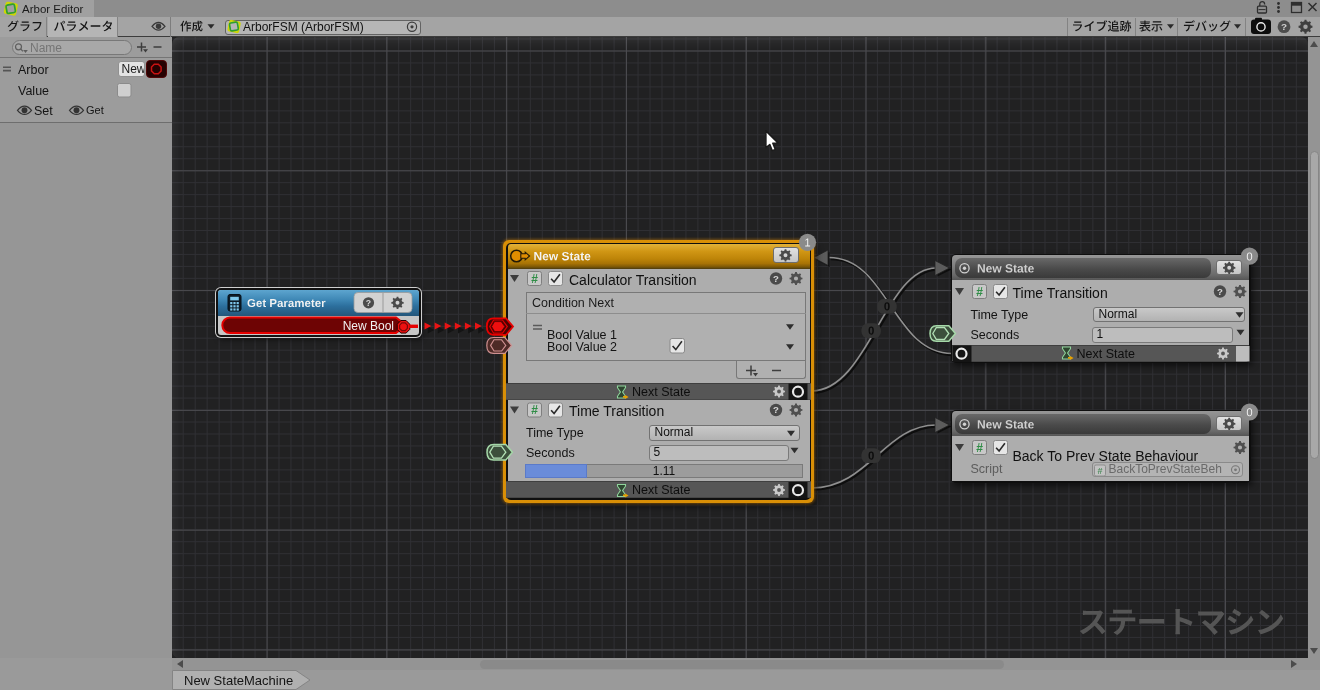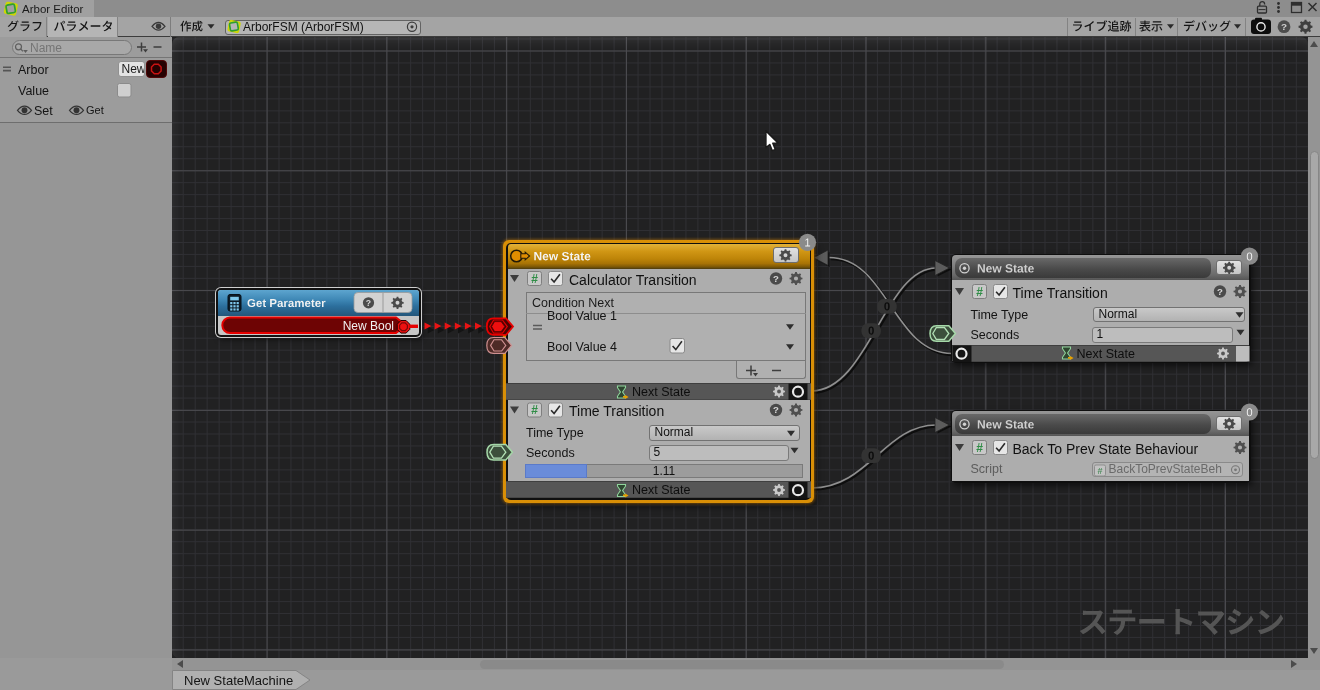--- a/index.html
+++ b/index.html
@@ -198,22 +198,22 @@
  <svg class="abs" style="left:0;top:0" width="311" height="30">
       <path d="M36.3 20.3 32.7 13.9Q32.8 14.9 32.8 15.4V20.3H31.3V12.0H33.3L36.9 18.5Q36.8 17.6 36.8 16.8V12.0H38.4V20.3ZM42.6 20.4Q41.2 20.4 40.4 19.6Q39.6 18.7 39.6 17.1Q39.6 15.5 40.4 14.7Q41.2 13.8 42.6 13.8Q44.0 13.8 44.7 14.7Q45.4 15.7 45.4 17.4V17.4H41.4Q41.4 18.4 41.7 18.8Q42.0 19.3 42.7 19.3Q43.6 19.3 43.8 18.6L45.3 18.7Q44.7 20.4 42.6 20.4ZM42.6 14.9Q42.0 14.9 41.7 15.3Q41.4 15.7 41.4 16.4H43.8Q43.8 15.6 43.5 15.3Q43.1 14.9 42.6 14.9ZM53.5 20.3H51.8L50.8 16.4Q50.7 16.2 50.5 15.1L50.2 16.4L49.2 20.3H47.4L45.8 14.0H47.4L48.4 18.8L48.5 18.4L48.6 17.7L49.6 14.0H51.4L52.4 17.7Q52.4 18.0 52.6 18.8L52.8 18.0L53.7 14.0H55.2ZM66.0 17.9Q66.0 19.1 65.1 19.8Q64.2 20.4 62.5 20.4Q60.9 20.4 60.0 19.9Q59.1 19.3 58.9 18.1L60.5 17.9Q60.7 18.5 61.2 18.8Q61.7 19.1 62.6 19.1Q64.4 19.1 64.4 18.0Q64.4 17.7 64.2 17.4Q63.9 17.2 63.6 17.1Q63.2 16.9 62.1 16.7Q61.2 16.5 60.8 16.3Q60.5 16.2 60.2 16.0Q59.9 15.9 59.7 15.6Q59.5 15.3 59.4 15.0Q59.2 14.7 59.2 14.2Q59.2 13.1 60.1 12.5Q60.9 11.9 62.5 11.9Q64.1 11.9 64.8 12.4Q65.6 12.9 65.8 14.0L64.2 14.2Q64.0 13.7 63.6 13.4Q63.2 13.1 62.5 13.1Q60.9 13.1 60.9 14.1Q60.9 14.5 61.1 14.7Q61.3 14.9 61.6 15.0Q61.9 15.1 62.9 15.4Q64.1 15.6 64.6 15.8Q65.1 16.0 65.4 16.3Q65.7 16.6 65.9 17.0Q66.0 17.4 66.0 17.9ZM69.0 20.4Q68.2 20.4 67.9 20.0Q67.5 19.6 67.5 18.8V15.1H66.7V14.0H67.5L68.1 12.5H69.1V14.0H70.3V15.1H69.1V18.4Q69.1 18.8 69.3 19.0Q69.4 19.3 69.8 19.3Q70.0 19.3 70.4 19.2V20.2Q69.8 20.4 69.0 20.4ZM72.8 20.4Q71.9 20.4 71.4 19.9Q70.9 19.4 70.9 18.5Q70.9 17.5 71.5 17.0Q72.1 16.5 73.4 16.5L74.7 16.5V16.1Q74.7 15.5 74.5 15.2Q74.3 14.9 73.8 14.9Q73.3 14.9 73.1 15.1Q72.9 15.3 72.9 15.8L71.1 15.7Q71.3 14.8 72.0 14.3Q72.7 13.8 73.9 13.8Q75.1 13.8 75.7 14.4Q76.4 15.0 76.4 16.1V18.4Q76.4 19.0 76.5 19.2Q76.6 19.4 76.9 19.4Q77.1 19.4 77.3 19.3V20.2Q77.1 20.3 77.0 20.3Q76.9 20.3 76.8 20.3Q76.6 20.3 76.5 20.4Q76.4 20.4 76.2 20.4Q75.6 20.4 75.3 20.1Q75.0 19.8 74.9 19.2H74.9Q74.2 20.4 72.8 20.4ZM74.7 17.4 73.9 17.4Q73.3 17.4 73.1 17.5Q72.8 17.6 72.7 17.8Q72.6 18.0 72.6 18.4Q72.6 18.8 72.8 19.0Q73.0 19.3 73.3 19.3Q73.7 19.3 74.0 19.1Q74.4 18.8 74.5 18.5Q74.7 18.1 74.7 17.7ZM79.6 20.4Q78.9 20.4 78.5 20.0Q78.1 19.6 78.1 18.8V15.1H77.3V14.0H78.2L78.7 12.5H79.8V14.0H81.0V15.1H79.8V18.4Q79.8 18.8 79.9 19.0Q80.1 19.3 80.5 19.3Q80.7 19.3 81.0 19.2V20.2Q80.4 20.4 79.6 20.4ZM84.6 20.4Q83.2 20.4 82.4 19.6Q81.6 18.7 81.6 17.1Q81.6 15.5 82.4 14.7Q83.2 13.8 84.6 13.8Q86.0 13.8 86.7 14.7Q87.4 15.7 87.4 17.4V17.4H83.4Q83.4 18.4 83.7 18.8Q84.1 19.3 84.7 19.3Q85.6 19.3 85.8 18.6L87.3 18.7Q86.7 20.4 84.6 20.4ZM84.6 14.9Q84.0 14.9 83.7 15.3Q83.4 15.7 83.4 16.4H85.8Q85.8 15.6 85.5 15.3Q85.2 14.9 84.6 14.9Z" fill="#f4f4f4"></path>
     </svg>
  <div class="abs" style="left:4.5px;top:29px;width:302px;height:229px;background:#adadad"></div>
  <div class="gearbtn" style="left:269.5px;top:7.5px;width:26px;height:15.5px"></div>
 
  <div class="btitle" style="left:66px;top:32px">Calculator Transition</div>
  <div class="abs" style="left:23px;top:52.5px;width:280px;height:69px;background:#b0b0b0;border:1px solid #787878"></div>
  <div class="abs" style="left:29px;top:56px;font-size:12.5px;color:#1a1a1a">Condition Next</div>
  <div class="abs" style="left:23px;top:73px;width:280px;height:1px;background:#8d8d8d"></div>
- <div class="rowlabel" style="left:44px;top:69px">Bool Value 1</div>
- <div class="rowlabel" style="left:44px;top:100.5px">Bool Value 4</div>
+ <div class="rowlabel" style="left:44px;top:88px">Bool Value 1</div>
+ <div class="rowlabel" style="left:44px;top:100.5px">Bool Value 2</div>
  <div class="abs" style="left:233px;top:121.5px;width:70px;height:18px;background:#b0b0b0;border:1px solid #787878;border-top:none;border-radius:0 0 3px 3px"></div>
 
  <div class="nextbar" style="top:143px"></div>
  <div class="abs" style="left:129px;top:145px;font-size:12.5px;color:#0d0d0d">Next State</div>
 
  <div class="btitle" style="left:66px;top:163.5px">Time Transition</div>
  <div class="rowlabel" style="left:23px;top:186.5px">Time Type</div>
  <div class="dd" style="left:145.5px;top:185.5px;width:151.5px;height:15.5px">Normal</div>
  <div class="rowlabel" style="left:23px;top:206.5px">Seconds</div>
  <div class="tf" style="left:145.5px;top:205.5px;width:140px;height:15.5px">5</div>
@@ -320,21 +320,21 @@
 <div class="node" style="left:950.5px;top:409.5px;width:300px;height:73px;z-index:10">
  <div class="abs" style="left:0;top:0;width:300px;height:73px;background:#0e0e0e;border-radius:5px;box-shadow:2px 3px 6px rgba(0,0,0,0.55)"></div>
  <div class="abs" style="left:1.5px;top:1.5px;width:297px;height:25px;border-radius:4px 4px 0 0;background:linear-gradient(#969696,#828282 40%,#6a6a6a 80%,#555 100%)"></div>
  <div class="abs" style="left:4px;top:4px;width:256px;height:20.5px;border-radius:7px;background:linear-gradient(#686868,#4a4a4a 55%,#3a3a3a 100%)"></div>
  <svg class="abs" style="left:0;top:0" width="300" height="28">
       <path d="M31.8 18.5 28.2 12.1Q28.3 13.1 28.3 13.6V18.5H26.8V10.2H28.8L32.4 16.7Q32.3 15.8 32.3 15.0V10.2H33.9V18.5ZM38.1 18.6Q36.7 18.6 35.9 17.8Q35.1 16.9 35.1 15.3Q35.1 13.7 35.9 12.9Q36.7 12.0 38.1 12.0Q39.5 12.0 40.2 12.9Q40.9 13.9 40.9 15.6V15.6H36.9Q36.9 16.6 37.2 17.0Q37.5 17.5 38.2 17.5Q39.1 17.5 39.3 16.8L40.8 16.9Q40.2 18.6 38.1 18.6ZM38.1 13.1Q37.5 13.1 37.2 13.5Q36.9 13.9 36.9 14.6H39.3Q39.3 13.8 39.0 13.5Q38.6 13.1 38.1 13.1ZM49.0 18.5H47.3L46.3 14.6Q46.2 14.4 46.0 13.3L45.7 14.6L44.7 18.5H42.9L41.3 12.2H42.9L43.9 17.0L44.0 16.6L44.1 15.9L45.1 12.2H46.9L47.9 15.9Q47.9 16.2 48.1 17.0L48.3 16.2L49.2 12.2H50.7ZM61.5 16.1Q61.5 17.3 60.6 18.0Q59.7 18.6 58.0 18.6Q56.4 18.6 55.5 18.1Q54.6 17.5 54.4 16.3L56.0 16.1Q56.2 16.7 56.7 17.0Q57.2 17.3 58.1 17.3Q59.9 17.3 59.9 16.2Q59.9 15.9 59.7 15.6Q59.4 15.4 59.1 15.3Q58.7 15.1 57.6 14.9Q56.7 14.7 56.3 14.5Q56.0 14.4 55.7 14.2Q55.4 14.1 55.2 13.8Q55.0 13.5 54.9 13.2Q54.7 12.9 54.7 12.4Q54.7 11.3 55.6 10.7Q56.4 10.1 58.0 10.1Q59.6 10.1 60.3 10.6Q61.1 11.1 61.3 12.2L59.7 12.4Q59.5 11.9 59.1 11.6Q58.7 11.3 58.0 11.3Q56.4 11.3 56.4 12.3Q56.4 12.7 56.6 12.9Q56.8 13.1 57.1 13.2Q57.4 13.3 58.4 13.6Q59.6 13.8 60.1 14.0Q60.6 14.2 60.9 14.5Q61.2 14.8 61.4 15.2Q61.5 15.6 61.5 16.1ZM64.5 18.6Q63.7 18.6 63.4 18.2Q63.0 17.8 63.0 17.0V13.3H62.2V12.2H63.0L63.6 10.7H64.6V12.2H65.8V13.3H64.6V16.6Q64.6 17.0 64.8 17.2Q64.9 17.5 65.3 17.5Q65.5 17.5 65.9 17.4V18.4Q65.3 18.6 64.5 18.6ZM68.3 18.6Q67.4 18.6 66.9 18.1Q66.4 17.6 66.4 16.7Q66.4 15.7 67.0 15.2Q67.6 14.7 68.9 14.7L70.2 14.7V14.3Q70.2 13.7 70.0 13.4Q69.8 13.1 69.3 13.1Q68.8 13.1 68.6 13.3Q68.4 13.5 68.4 14.0L66.6 13.9Q66.8 13.0 67.5 12.5Q68.2 12.0 69.4 12.0Q70.6 12.0 71.2 12.6Q71.9 13.2 71.9 14.3V16.6Q71.9 17.2 72.0 17.4Q72.1 17.6 72.4 17.6Q72.6 17.6 72.8 17.5V18.4Q72.6 18.5 72.5 18.5Q72.4 18.5 72.3 18.5Q72.1 18.5 72.0 18.6Q71.9 18.6 71.7 18.6Q71.1 18.6 70.8 18.3Q70.5 18.0 70.4 17.4H70.4Q69.7 18.6 68.3 18.6ZM70.2 15.6 69.4 15.6Q68.8 15.6 68.6 15.7Q68.3 15.8 68.2 16.0Q68.1 16.2 68.1 16.6Q68.1 17.0 68.3 17.2Q68.5 17.5 68.8 17.5Q69.2 17.5 69.5 17.3Q69.9 17.0 70.0 16.7Q70.2 16.3 70.2 15.9ZM75.1 18.6Q74.4 18.6 74.0 18.2Q73.6 17.8 73.6 17.0V13.3H72.8V12.2H73.7L74.2 10.7H75.3V12.2H76.5V13.3H75.3V16.6Q75.3 17.0 75.4 17.2Q75.6 17.5 76.0 17.5Q76.2 17.5 76.5 17.4V18.4Q75.9 18.6 75.1 18.6ZM80.1 18.6Q78.7 18.6 77.9 17.8Q77.1 16.9 77.1 15.3Q77.1 13.7 77.9 12.9Q78.7 12.0 80.1 12.0Q81.5 12.0 82.2 12.9Q82.9 13.9 82.9 15.6V15.6H78.9Q78.9 16.6 79.2 17.0Q79.6 17.5 80.2 17.5Q81.1 17.5 81.3 16.8L82.8 16.9Q82.2 18.6 80.1 18.6ZM80.1 13.1Q79.5 13.1 79.2 13.5Q78.9 13.9 78.9 14.6H81.3Q81.3 13.8 81.0 13.5Q80.7 13.1 80.1 13.1Z" fill="#cfcfcf"></path>
     </svg>
  <div class="gearbtn" style="left:265.5px;top:6px;width:25.5px;height:15.5px"></div>
  <div class="abs" style="left:1.5px;top:26.5px;width:297px;height:45px;background:#adadad"></div>
 
- <div class="btitle" style="left:62px;top:31px">Back To Prev State Behaviour</div>
+ <div class="btitle" style="left:62px;top:38px">Back To Prev State Behaviour</div>
  <div class="abs" style="left:20px;top:52.5px;font-size:12.5px;color:#5c5c5c">Script</div>
  <div class="abs" style="left:141px;top:52px;width:151px;height:15.5px;background:#b4b4b4;border:1px solid #8a8a8a;border-radius:3px;font-size:12px;color:#6a6a6a;padding-left:16px;line-height:13.5px;overflow:hidden;white-space:nowrap">BackToPrevStateBeh</div>
  <svg class="abs" style="left:0;top:0" width="300" height="73">
   <circle cx="13.5" cy="14.3" r="4.6" fill="none" stroke="#d2d2d2" stroke-width="1.3"></circle>
   <circle cx="13.5" cy="14.3" r="1.7" fill="#d2d2d2"></circle>
   <path d="M277.37,7.66 L279.03,7.66 L279.25,9.08 L280.79,9.72 L281.96,8.87 L283.13,10.04 L282.28,11.21 L282.92,12.75 L284.34,12.97 L284.34,14.63 L282.92,14.85 L282.28,16.39 L283.13,17.56 L281.96,18.73 L280.79,17.88 L279.25,18.52 L279.03,19.94 L277.37,19.94 L277.15,18.52 L275.61,17.88 L274.44,18.73 L273.27,17.56 L274.12,16.39 L273.48,14.85 L272.06,14.63 L272.06,12.97 L273.48,12.75 L274.12,11.21 L273.27,10.04 L274.44,8.87 L275.61,9.72 L277.15,9.08 Z M276.22,13.80 A1.98,1.98 0 1,0 280.18,13.80 A1.98,1.98 0 1,0 276.22,13.80 Z" fill="#4a4a4a" fill-rule="evenodd"></path>
   <polygon points="4.0,34.0 13.0,34.0 8.5,41.0" fill="#3c3c3c"></polygon>
   <rect x="21.5" y="30.5" width="14" height="14" rx="2" fill="#c8c8c8" stroke="#7f7f7f"></rect>
       <text x="28.5" y="41.5" font-size="12" font-weight="bold" fill="#2f8d46" text-anchor="middle" font-family="Liberation Sans">#</text>
   <rect x="42.5" y="30.5" width="14" height="14" rx="2" fill="#e6e6e6" stroke="#8a8a8a"></rect>

